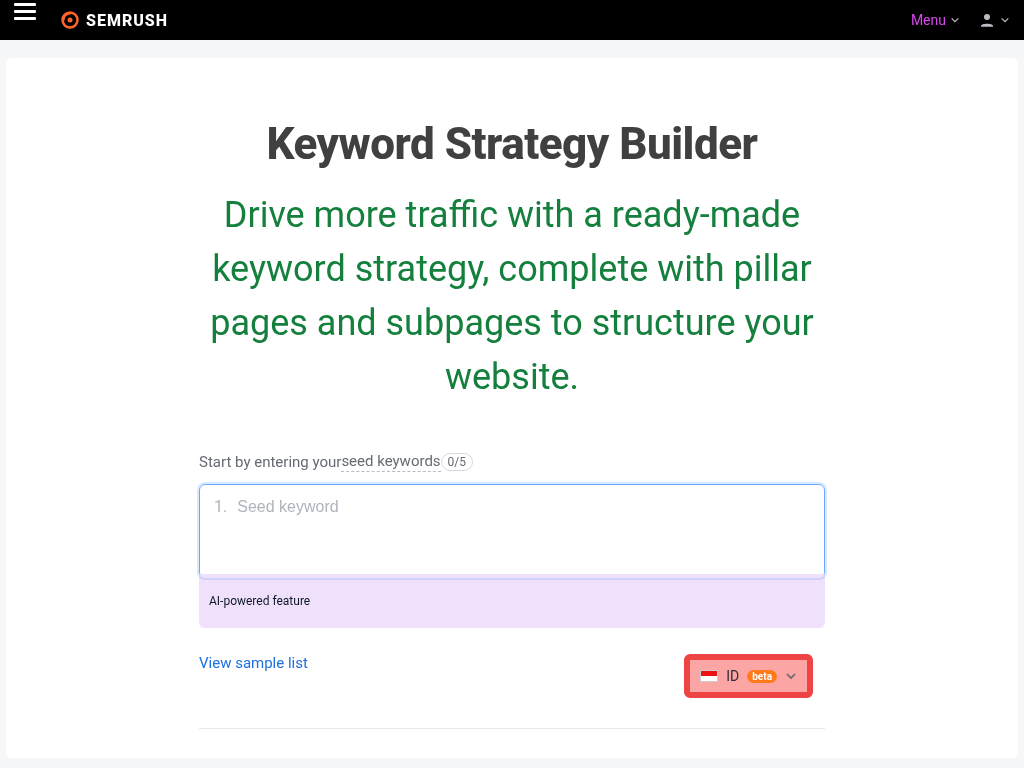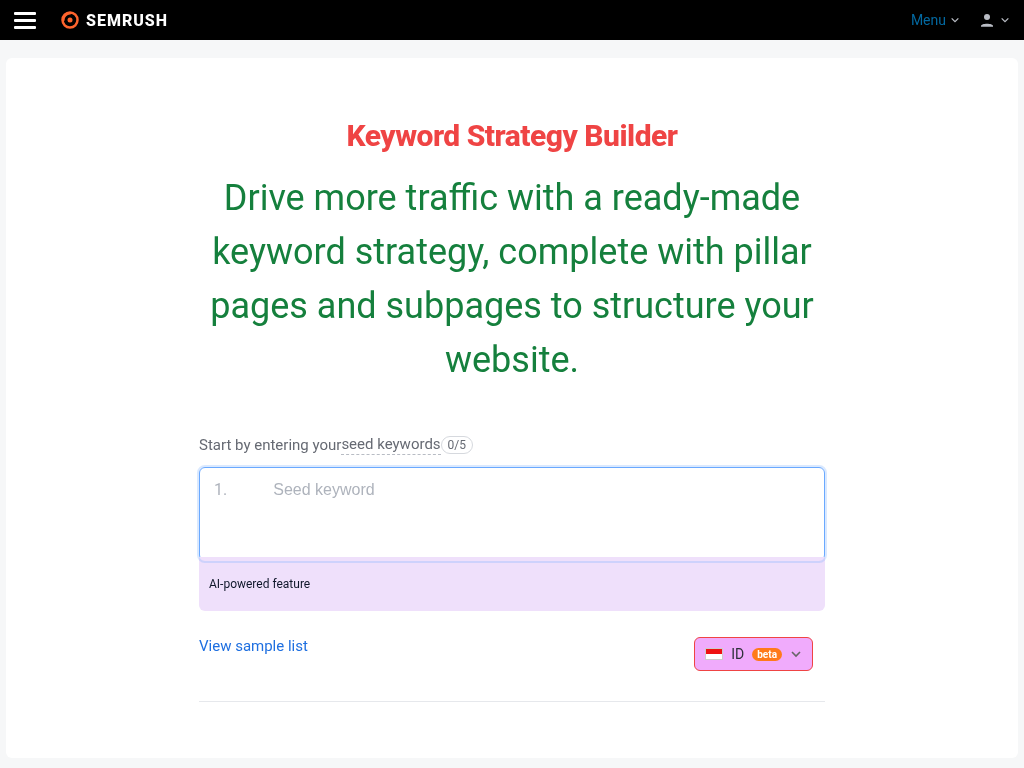--- a/index.html
+++ b/index.html
@@ -1,51 +1,51 @@
 <!DOCTYPE html>
 <html><head>
 <meta charset="utf-8">
 <style>
   * { box-sizing: border-box; margin: 0; padding: 0; }
   html, body { width: 1024px; height: 768px; font-family: -apple-system, BlinkMacSystemFont, "Segoe UI", Roboto, Helvetica, Arial, sans-serif; background: #f6f7f8; color: #171a22; }
   
-  .topbar { height: 40px; background: #000; display: flex; align-items: center; padding: 0 14px; color: #fff; }
+  .topbar { height: 40px; background: #000; display: flex; padding: 0 14px; color: #fff; }
   .hamburger { display: inline-flex; flex-direction: column; justify-content: center; gap: 4px; width: 22px; height: 22px; cursor: pointer; }
   .hamburger span { display: block; height: 3px; background: #fff; border-radius: 1px; }
   .brand { display: flex; align-items: center; margin-left: 24px; gap: 6px; }
   .brand svg { display: block; }
   .brand-name { font-weight: 800; letter-spacing: 1px; font-size: 16px; color: #fff; }
   .spacer { flex: 1; }
-  .menu-link { color: #0369a1; font-size: 14px; display: inline-flex; align-items: center; gap: 4px; cursor: pointer; margin-right: 18px; }
+  .menu-link { color: #d946ef; font-size: 14px; display: inline-flex; align-items: center; gap: 4px; cursor: pointer; margin-right: 18px; }
   .user { display: inline-flex; align-items: center; gap: 4px; color: #b9bcc4; cursor: pointer; }
   .chev { width: 10px; height: 10px; }
 
   
   .card { background: #fff; margin: 18px 6px 0 6px; border-radius: 6px; min-height: 700px; padding-top: 60px; }
   .content { width: 640px; margin: 0 auto; text-align: center; }
-  h1 { font-size: 30px; font-weight: 800; letter-spacing: -0.5px; color: #ef4444; }
+  h1 { font-size: 44px; font-weight: 800; letter-spacing: -0.5px; color: #404040; }
   .subtitle { font-size: 36px; line-height: 1.5; color: #15803d; margin-top: 18px; font-weight: 400; }
 
   .form-area { width: 626px; margin: 48px auto 0 auto; text-align: left; }
   .label-row { color: #666a73; font-size: 15px; display: flex; align-items: center; }
   .seed-underline { border-bottom: 1px dashed #b8bcc4; padding-bottom: 1px; }
   .count-pill { font-size: 12px; color: #666a73; border: 1px solid #d6d9de; padding: 1px 6px; border-radius: 10px; }
 
   .input-box { margin-top: 12px; border: 1.5px solid #6aa9ff; border-radius: 6px; background: #fff; height: 94px; padding: 12px 14px; outline: 2px solid rgba(106,169,255,.25); outline-offset: 0; }
   .input-row { display: flex; align-items: center; gap: 10px; color: #9aa0aa; font-size: 16px; }
   .idx { color: #aeb3bc; }
-  .seed-input { border: none; outline: none; font-size: 16px; color: #a21caf; width: 100%; margin-left: 36px; }
+  .seed-input { border: none; outline: none; font-size: 16px; color: #a21caf; width: 100%; }
   .seed-input::placeholder { color: #aeb3bc; }
 
   .ai-strip { background: #efe0fb; color: #0f172a; font-size: 12px; padding: 20px 10px; border-radius: 0 0 6px 6px; margin-top: -4px; }
 
   .actions { display: flex; margin-top: 26px; }
   .link { color: #1e6fe0; font-size: 15px; cursor: pointer; }
   .actions .spacer { flex: 1; }
-  .db-select { display: inline-flex; align-items: center; gap: 8px; border: 1px solid #ef4444; border-radius: 6px; padding: 8px 10px; font-size: 14px; color: #2c3038; cursor: pointer; margin-right: 12px; background:#f0abfc; }
+  .db-select { display: inline-flex; align-items: center; gap: 8px; border: 6px solid #ef4444; border-radius: 6px; padding: 8px 10px; font-size: 14px; color: #2c3038; cursor: pointer; margin-right: 12px; background:#fca5a5; }
   .flag { width: 18px; height: 12px; border: 1px solid #ccc; position: relative; background: #fff; }
   .flag::before { content: ""; position: absolute; left: 0; right: 0; top: 0; height: 50%; background: #e11; }
   .beta { background: #ff7a1a; color: #fff; font-size: 10px; font-weight: 700; padding: 1px 5px; border-radius: 8px; }
   .db-chev { width: 12px; height: 12px; }
 
   .primary-btn { background: #0fa36b; color: #fff; border: none; border-radius: 6px; padding: 11px 18px; font-size: 16px; font-weight: 600; cursor: pointer; }
 
   hr.sep { border: none; border-top: 1px solid #e6e8ec; margin: 30px 0 20px 0; }
   .or-line { text-align: center; color: #3a3f49; font-size: 16px; }
   .or-line .link { font-size: 16px; }

